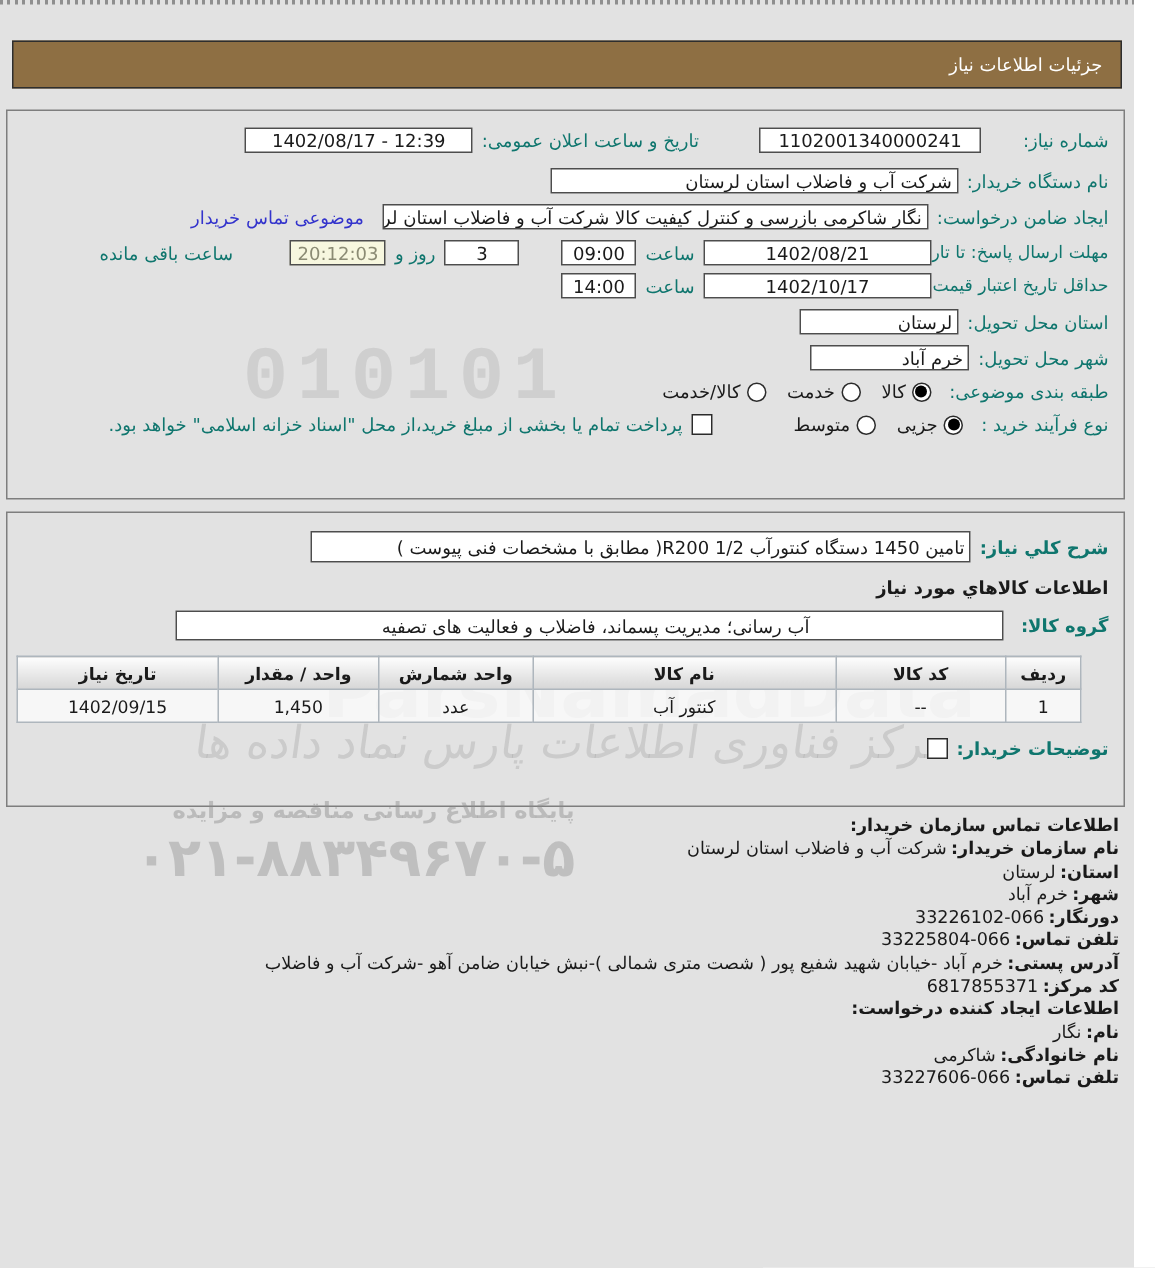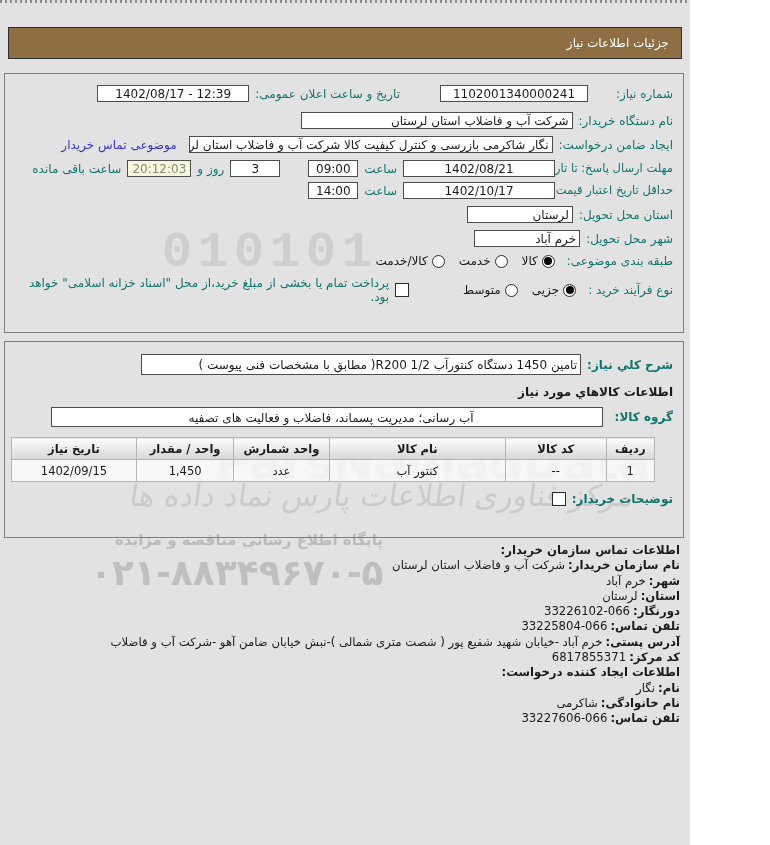--- a/index.html
+++ b/index.html
@@ -1,37 +1,37 @@
 <!DOCTYPE html>
 <html lang="fa"><head>
 <meta charset="utf-8">
 <style>
   html,body{margin:0;padding:0;}
   .page{
-    position:relative;width:690px;height:845px;overflow:hidden;
+    position:relative;width:756px;height:845px;overflow:hidden;
     background:#e2e2e2;direction:rtl;
     font-family:"DejaVu Sans",sans-serif;font-size:12px;color:#1a1a1a;
   }
   .top-dots{position:absolute;top:0;left:0;right:0;height:3px;
     background-image:repeating-linear-gradient(to right,#8f8f8f 0 2px,transparent 2px 5px);}
   .title-bar{position:absolute;top:27px;right:8px;left:8px;height:30px;
     background:#8e6f43;border:1px solid #2e2e2e;color:#fff;
     line-height:30px;padding-right:12px;font-size:12px;}
   .panel{position:absolute;right:6px;left:4px;border:1px solid #7e7e7e;background:transparent;}
   .panel1{top:73px;height:260px;padding:11px 10px 0 6px;box-sizing:border-box;}
   .panel2{top:341px;height:197px;padding:12px 10px 0 6px;box-sizing:border-box;}
   .frow{display:flex;align-items:center;margin-bottom:7px;position:relative;z-index:2;}
   .lbl{white-space:nowrap;color:#0f766e;}
   .lbl2{width:112px;line-height:13px;font-size:11.5px;}
   .b{font-weight:bold;}
   .ibox{background:#fff;border:1px solid #4d4d4d;height:17px;line-height:17px;
     padding:0 3px;box-sizing:border-box;overflow:hidden;white-space:nowrap;}
   .center{text-align:center;}
   .w145{width:148px;} .w150{width:152px;} .w270{width:272px;} .w365{width:364px;}
-  .w48{width:50px;} .w62{width:64px;} .w105{width:106px;} .w445{width:440px;}
+  .w48{width:50px;} .w62{width:64px;margin-left:32px;} .w105{width:106px;} .w445{width:440px;}
   .w550{width:552px;}
   .yellowbox{background:#f7f7df;color:#8b8b74;}
   .mr6{margin-right:6px;} .mr12{margin-right:12px;} .mr28{margin-right:28px;}
   .mr40{margin-right:40px;}
   .link{color:#3333cc;cursor:pointer;}
   .radio{width:11px;height:11px;border:1px solid #2b2b2b;border-radius:50%;
     background:#fff;display:inline-block;flex:0 0 auto;position:relative;}
   .radio.sel::after{content:'';position:absolute;inset:1.5px;border-radius:50%;background:#000;}
   .checkbox{width:12px;height:12px;border:1px solid #2b2b2b;background:#fff;
     display:inline-block;flex:0 0 auto;}
@@ -179,22 +179,22 @@
 
     <div class="frow" style="margin-top:10px;">
       <span class="lbl b">توضیحات خریدار:</span>
       <span class="checkbox mr6"></span>
     </div>
   </div>
 
   <div class="contact">
     <div class="b">اطلاعات تماس سازمان خریدار:</div>
     <div><span class="b">نام سازمان خریدار:</span><span>شرکت آب و فاضلاب استان لرستان</span></div>
+    <div><span class="b">استان:</span><span>لرستان</span></div>
     <div><span class="b">شهر:</span><span>خرم آباد</span></div>
-    <div><span class="b">استان:</span><span>لرستان</span></div>
     <div><span class="b">دورنگار:</span><span>066-33226102</span></div>
     <div><span class="b">تلفن تماس:</span><span>066-33225804</span></div>
     <div><span class="b">آدرس پستی:</span><span>خرم آباد -خیابان شهید شفیع پور ( شصت متری شمالی )-نبش خیابان ضامن آهو -شرکت آب و فاضلاب</span></div>
     <div><span class="b">کد مرکز:</span><span>6817855371</span></div>
     <div class="b">اطلاعات ایجاد کننده درخواست:</div>
     <div><span class="b">نام:</span><span>نگار</span></div>
     <div><span class="b">نام خانوادگی:</span><span>شاکرمی</span></div>
     <div><span class="b">تلفن تماس:</span><span>066-33227606</span></div>
   </div>
 </div>

